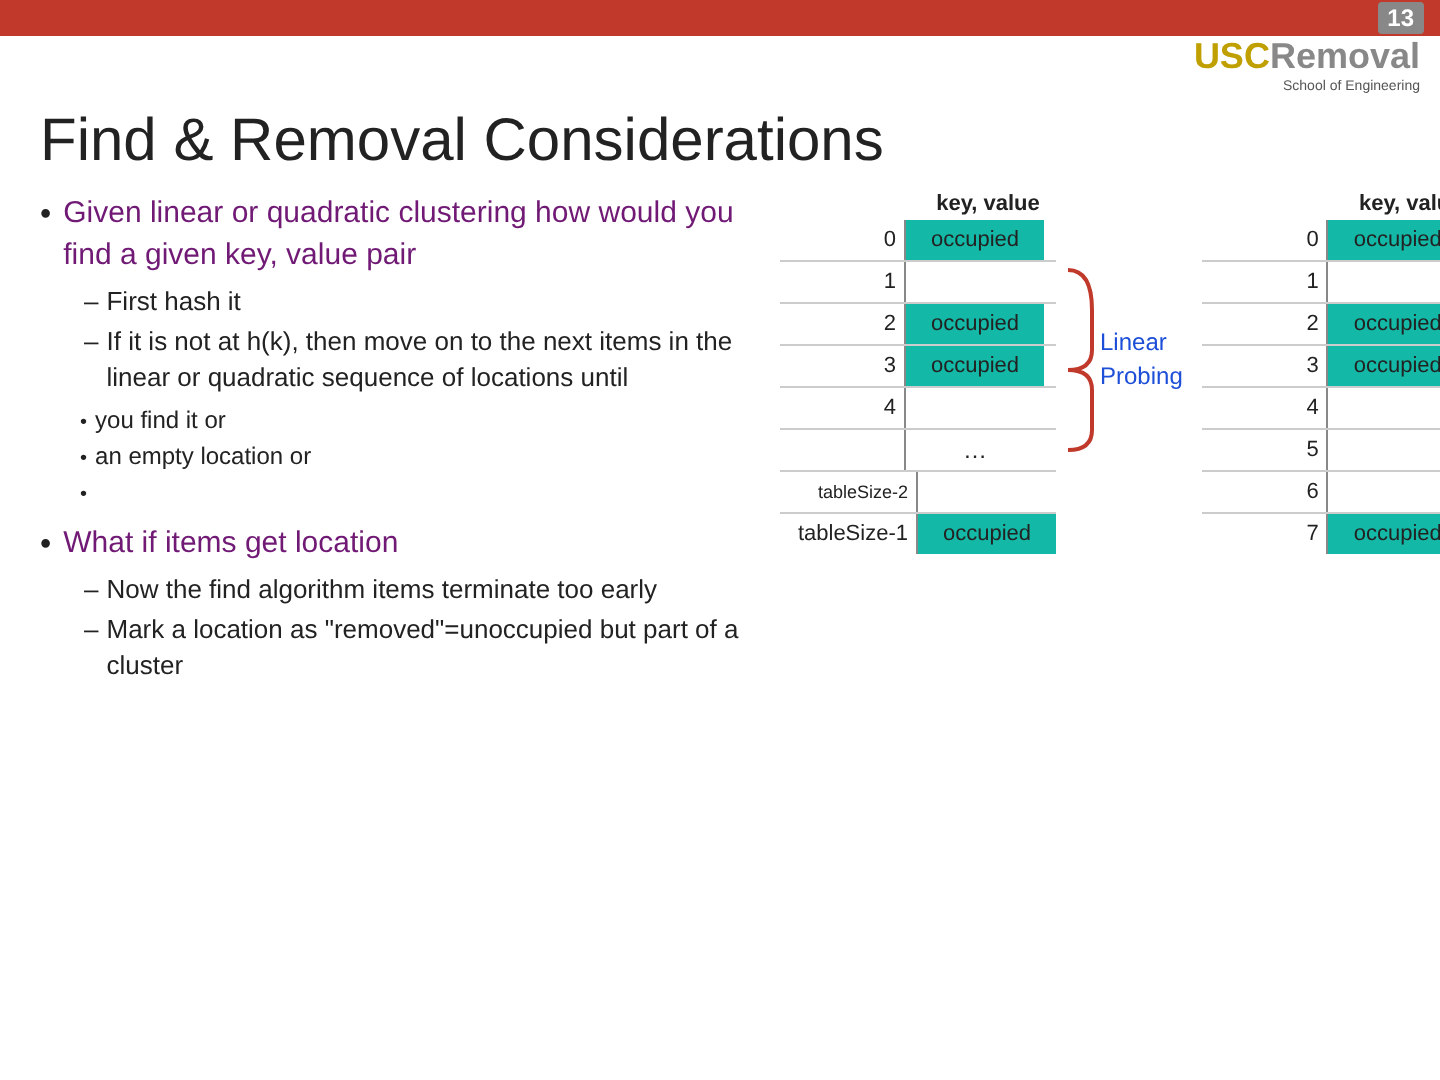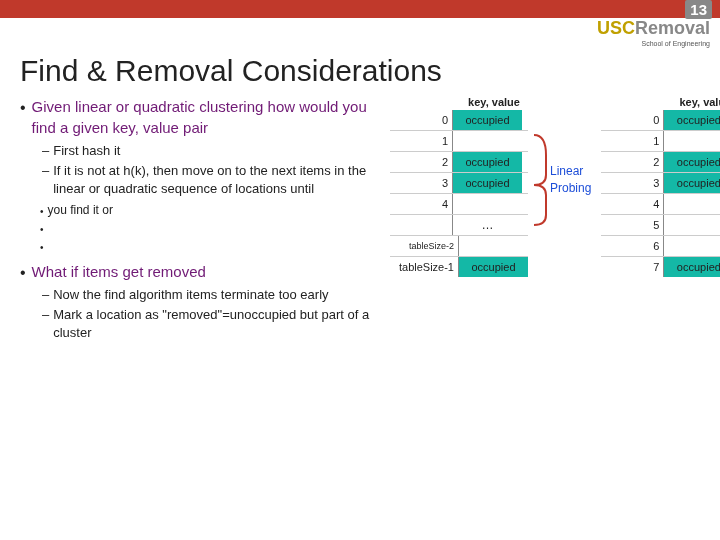--- a/index.html
+++ b/index.html
@@ -18,21 +18,21 @@
       background: #c0392b;
       height: 18px;
       width: 100%;
       display: flex;
       align-items: center;
       justify-content: flex-end;
       padding-right: 8px;
     }
     .slide-number {
       color: #fff;
-      font-size: 15px;
+      font-size: 12px;
       font-weight: bold;
       background: #888;
       padding: 1px 5px;
       border-radius: 2px;
     }
 
     
     .logo-area {
       position: absolute;
       top: 18px;
@@ -209,29 +209,30 @@
           <span>If it is not at h(k), then move on to the next items in the linear or quadratic sequence of locations until</span>
         </div>
       </div>
       <div class="sub-sub-bullets">
         <div class="sub-sub-bullet">
           <span class="sub-sub-dot">•</span>
           <span>you find it or</span>
         </div>
         <div class="sub-sub-bullet">
           <span class="sub-sub-dot">•</span>
+          <span>an empty location or</span>
         </div>
         <div class="sub-sub-bullet">
           <span class="sub-sub-dot">•</span>
         </div>
       </div>
 
       <div class="bullet-main" style="margin-top: 6px;">
         <span class="bullet-dot">•</span>
-        <span class="bullet-text">What if items get removed</span>
+        <span class="bullet-text">What if items get location</span>
       </div>
       <div class="sub-bullets">
         <div class="sub-bullet">
           <span class="sub-bullet-dash">–</span>
           <span>Now the find algorithm items terminate too early</span>
         </div>
         <div class="sub-bullet">
           <span class="sub-bullet-dash">–</span>
           <span>Mark a location as "removed"=unoccupied but part of a cluster</span>
         </div>

